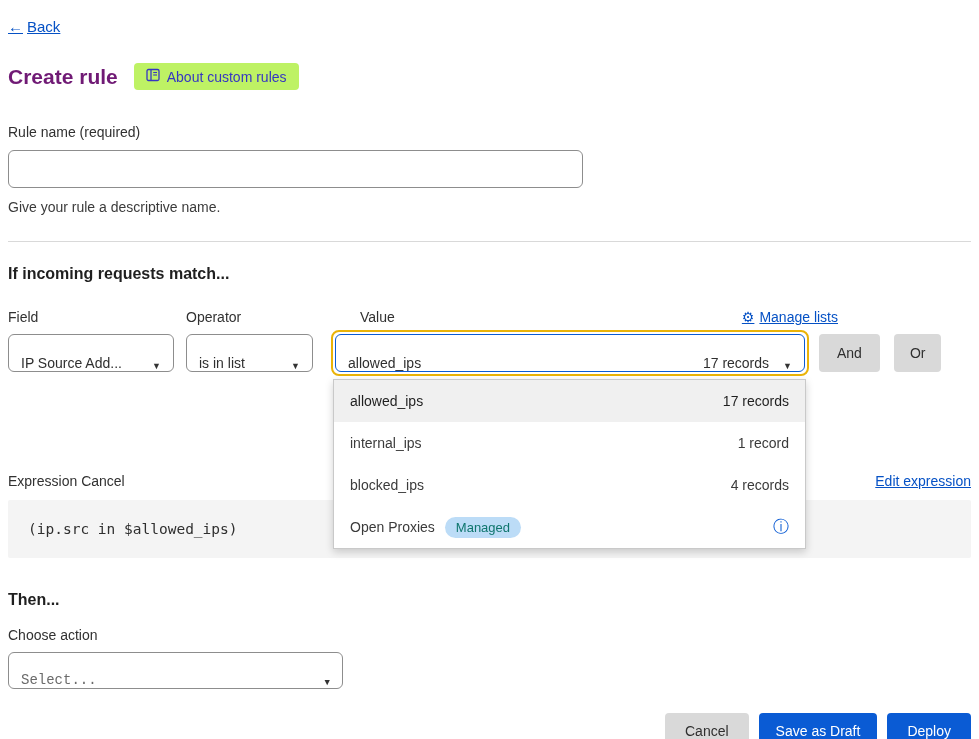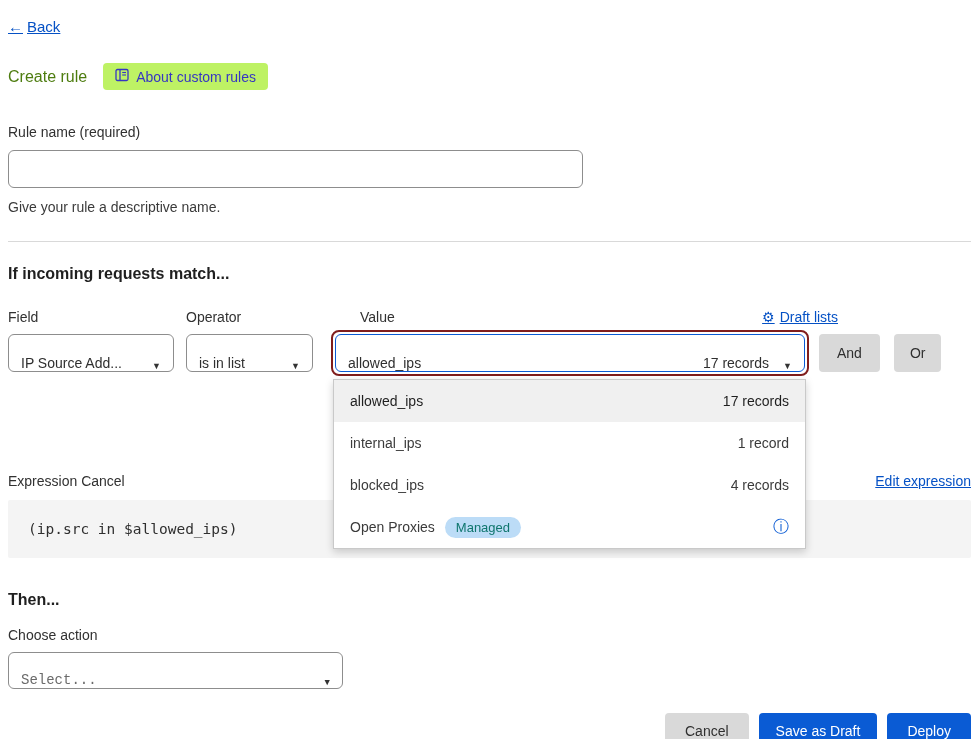--- a/index.html
+++ b/index.html
@@ -19,21 +19,21 @@
     text-decoration: underline;
     font-size: 15px;
     cursor: pointer;
     display: inline-flex;
     align-items: center;
     gap: 4px;
   }
 
   
   .title-row { display: flex; align-items: center; gap: 16px; margin-top: 28px; }
-  .page-title { font-size: 16px; font-weight: normal; color: #4d7c0f; }
+  .page-title { font-size: 21px; font-weight: bold; color: #701a75; }
   .about-badge {
     display: inline-flex; align-items: flex-end; gap: 7px;
     background: #bef264; color: #3636c2;
     font-size: 14px; padding: 5px 12px; border-radius: 4px;
     cursor: pointer;
   }
 
   .field-label { display: block; font-size: 14px; color: #313131; }
   .rule-name-label { margin-top: 34px; }
   .rule-name-input {
@@ -66,21 +66,21 @@
     height: 38px; border: 1px solid #8d8d8d; border-radius: 6px;
     display: flex; align-items: flex-end; padding: 0 12px;
     font-size: 14px; color: #2f2f2f; background: #fff; cursor: pointer;
   }
   .select-caret { font-size: 9px; color: #333; margin-left: auto; }
   .field-select { width: 166px; }
   .op-select { width: 127px; margin-left: 12px; }
 
   .value-wrap {
     margin-left: 18px; width: 478px; position: relative;
-    border: 2px solid #7f1d1d; border-radius: 8px; padding: 2px;
+    border: 2px solid #eab308; border-radius: 8px; padding: 2px;
     margin-top: -4px; background: #fff;
   }
   .value-select { width: 100%; border: 1px solid #0a5bd4; }
   .value-records { margin-left: auto; color: #2f2f2f; }
   .value-select .select-caret { margin-left: 14px; }
 
   .btn { border: none; border-radius: 4px; font-size: 14px; cursor: pointer;
          font-family: "Liberation Sans", sans-serif; }
   .btn-gray { background: #d9d9d9; color: #2f2f2f; }
   .btn-blue { background: #0a5bd4; color: #ffffff; }
@@ -162,21 +162,21 @@
 
   <h2 class="section-heading">If incoming requests match...</h2>
 
   <div class="labels-row">
     <div class="lab-field field-label">Field</div>
     <div class="lab-op field-label">Operator</div>
     <div class="lab-value">
       <span class="field-label">Value</span>
       <a class="manage-lists-link">
           <span class="gear-icon">⚙</span>
-          <span>Draft lists</span>
+          <span>Manage lists</span>
         </a>
     </div>
     <div class="lab-andor"></div>
   </div>
 
   <div class="controls-row">
     <div class="select-box field-select">
       <span>IP Source Add...</span>
       <span class="select-caret">▼</span>
     </div>

